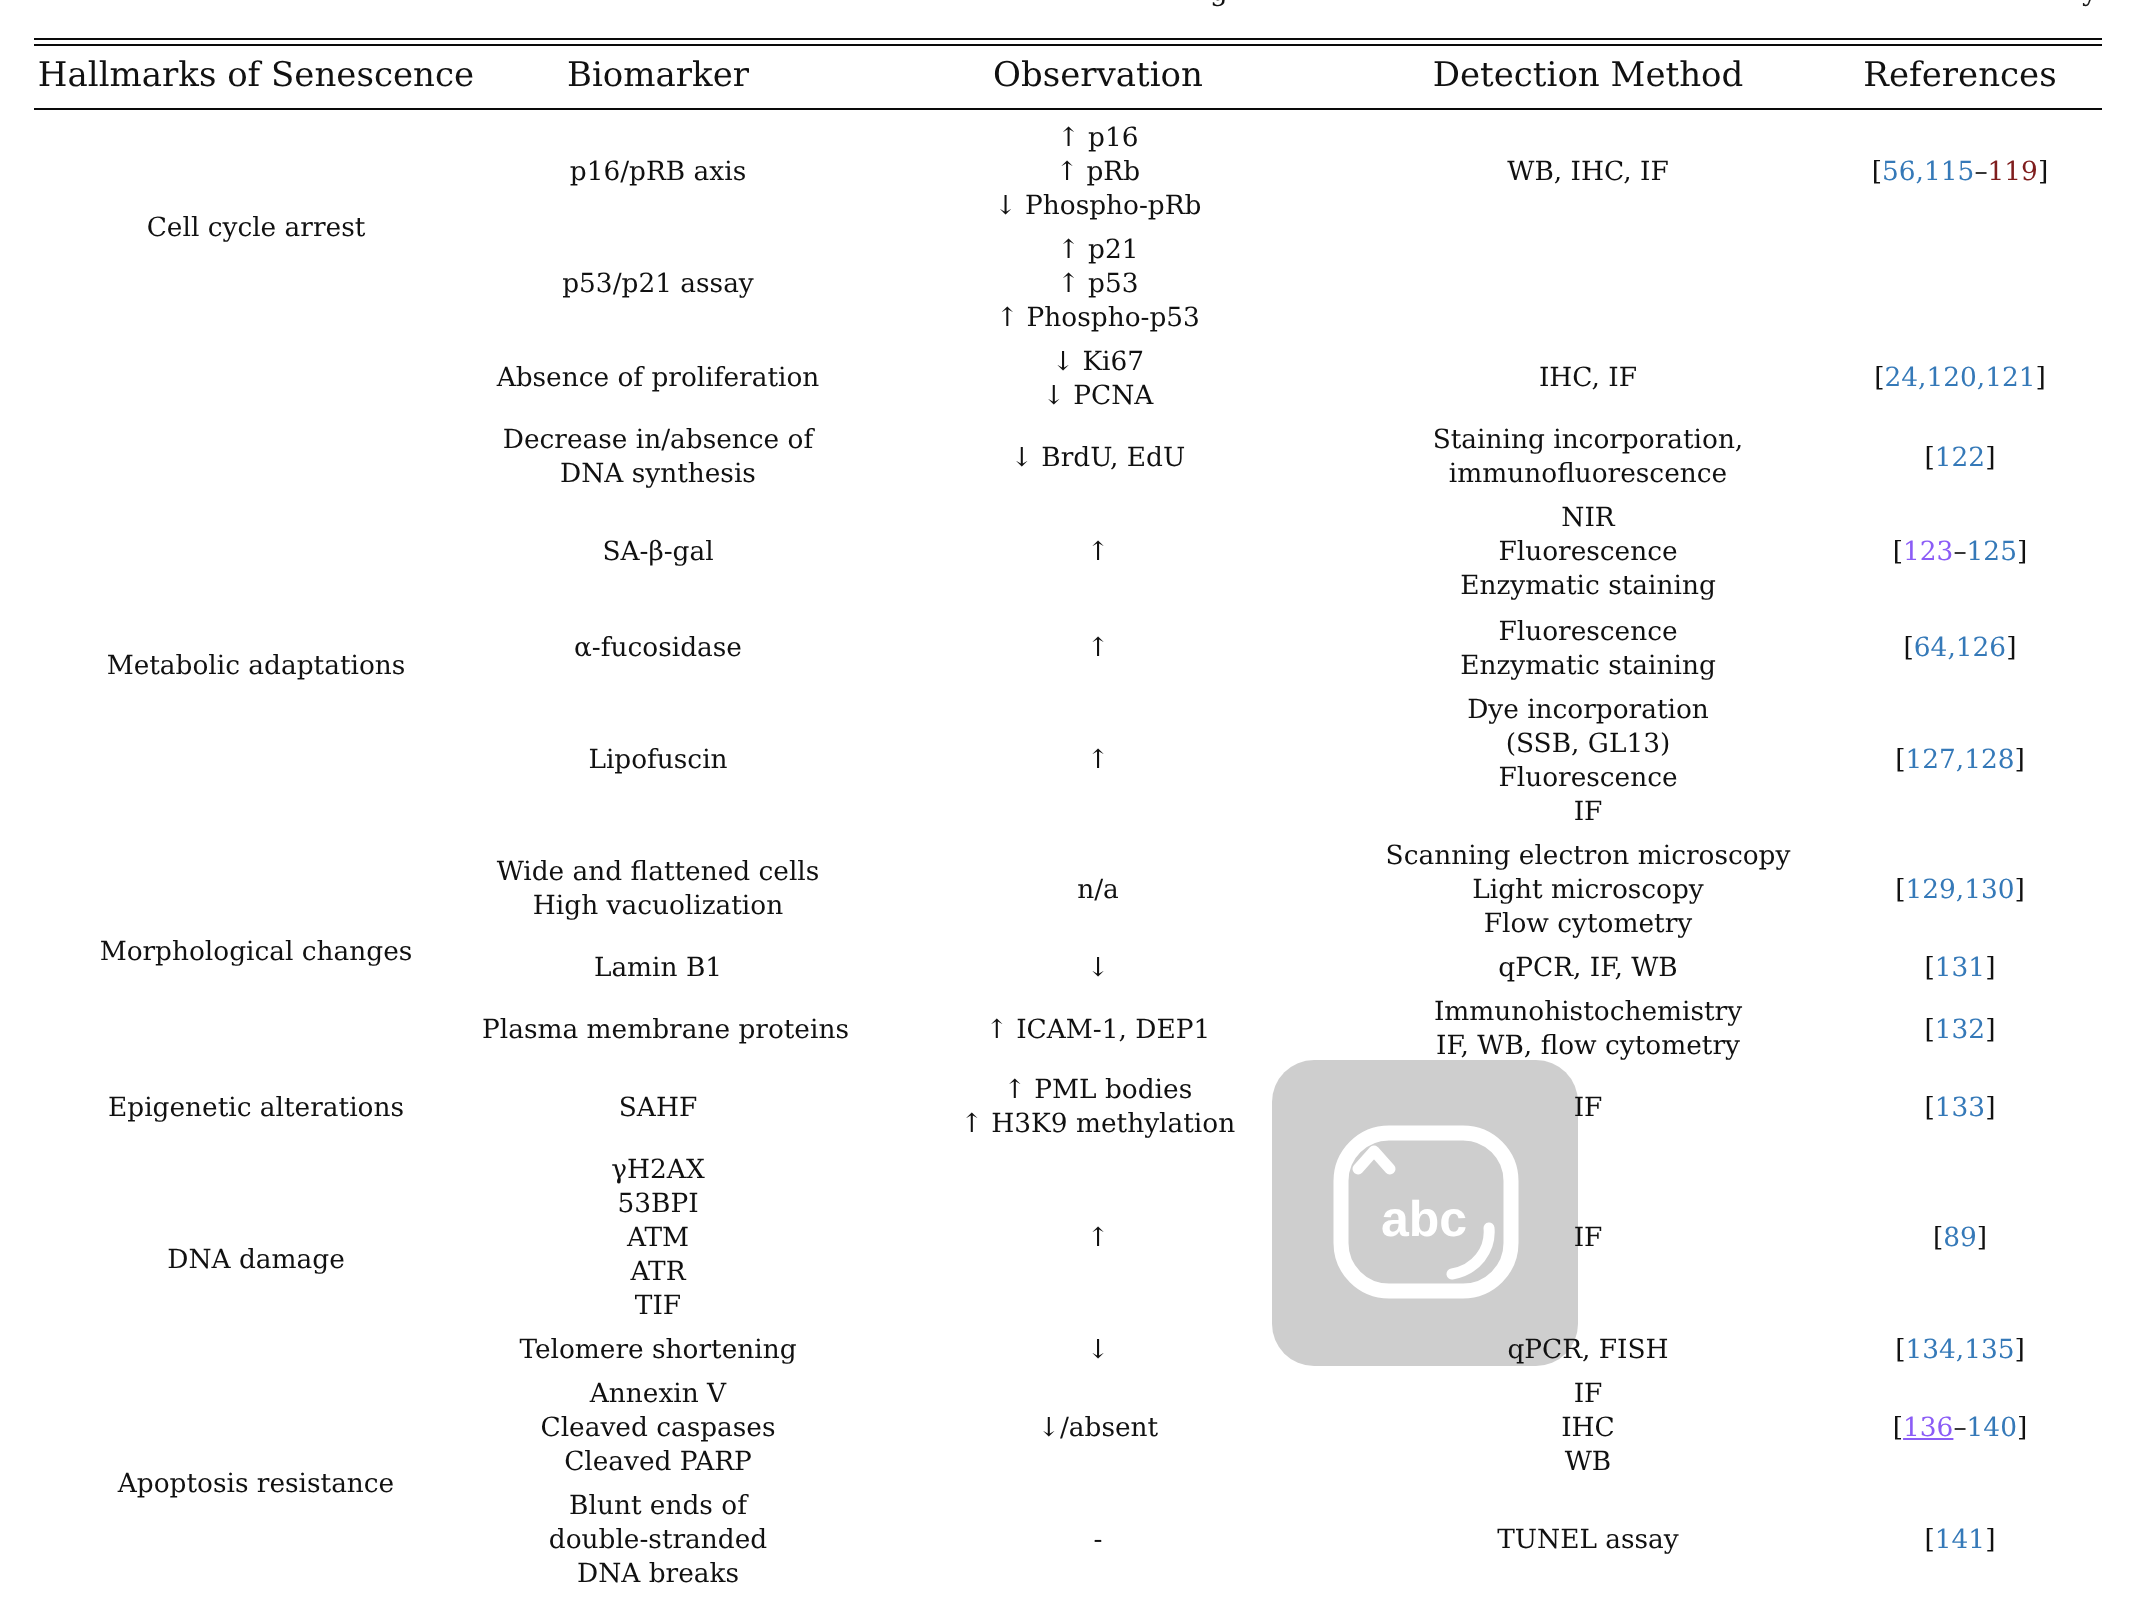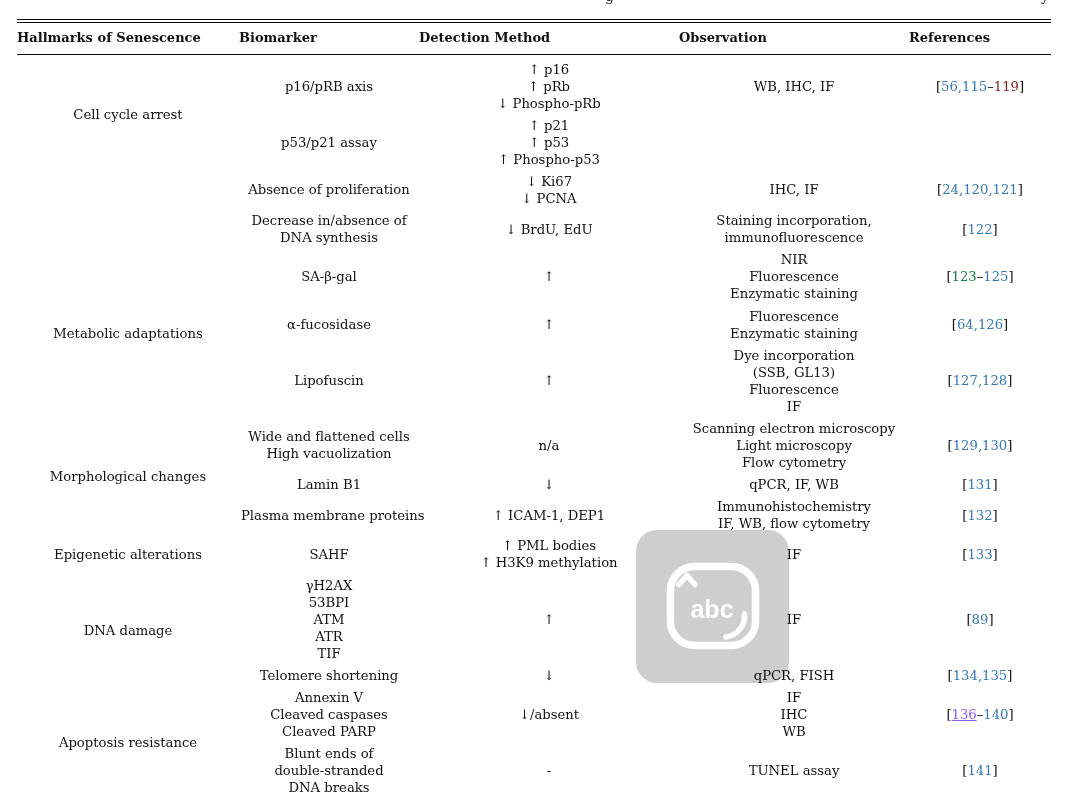--- a/index.html
+++ b/index.html
@@ -22,21 +22,21 @@
   .key-overlay svg{position:absolute;left:30px;top:32px;}
 
   
   .tablewrap{position:absolute;left:17px;top:19px;width:1034px;z-index:2;}
   .rule-double{height:4px;box-sizing:border-box;border-top:1.6px solid #0a0a0a;border-bottom:1.6px solid #0a0a0a;}
   .rule-single{height:0;border-top:1.4px solid #0a0a0a;}
   .header-row{
     display:grid;grid-template-columns:222px 180px 260px 230px 142px;
     align-items:center;padding:7px 0 8px 0;
   }
-  .th{font-weight:bold;font-size:13px;text-align:left;line-height:16px;}
+  .th{font-weight:normal;font-size:17px;text-align:center;line-height:16px;}
   table.body-table{width:1034px;border-collapse:collapse;table-layout:fixed;margin:3px 0 3px 0;}
   table.body-table td{
     text-align:center;vertical-align:middle;padding:2.6px 2px;
     font-size:13.2px;line-height:17px;
   }
   td .ln{white-space:nowrap;}
   .ref{white-space:nowrap;cursor:pointer;}
 </style>
 </head>
 <body>
@@ -53,22 +53,22 @@
     <text x="46" y="56" text-anchor="middle" font-family="Liberation Sans, sans-serif" font-weight="bold" font-size="25" fill="#ffffff">abc</text>
     <path d="M78.5,52 C79.5,63 72,73 60,75" fill="none" stroke="#ffffff" stroke-width="5.5" stroke-linecap="round"></path>
   </svg>
 </div>
 
 <div class="tablewrap">
   <div class="rule-double"></div>
   <div class="header-row">
     <div class="th">Hallmarks of Senescence</div>
     <div class="th">Biomarker</div>
+    <div class="th">Observation</div>
     <div class="th">Detection Method</div>
-    <div class="th">Observation</div>
     <div class="th">References</div>
   </div>
   <div class="rule-single"></div>
   <table class="body-table">
     <colgroup>
       <col style="width:222px">
         <col style="width:180px">
         <col style="width:260px">
         <col style="width:230px">
         <col style="width:142px">
@@ -140,21 +140,21 @@
             <div class="ln">SA-β-gal</div>
           </td>
           <td>
             <div class="ln">↑</div>
           </td>
           <td>
             <div class="ln">NIR</div>
             <div class="ln">Fluorescence</div>
             <div class="ln">Enzymatic staining</div>
           </td>
-          <td><span class="ref"><span style="color: rgb(17, 17, 17);">[</span><span style="color: #15803d;">123</span><span style="color: rgb(17, 17, 17);">–</span><span style="color: rgb(53, 121, 184);">125</span><span style="color: rgb(17, 17, 17);">]</span></span></td>
+          <td><span class="ref"><span style="color: rgb(17, 17, 17);">[</span><span style="color: #8b5cf6;">123</span><span style="color: rgb(17, 17, 17);">–</span><span style="color: rgb(53, 121, 184);">125</span><span style="color: rgb(17, 17, 17);">]</span></span></td>
         </tr>
         <tr>
           <td>
             <div class="ln">α-fucosidase</div>
           </td>
           <td>
             <div class="ln">↑</div>
           </td>
           <td>
             <div class="ln">Fluorescence</div>

